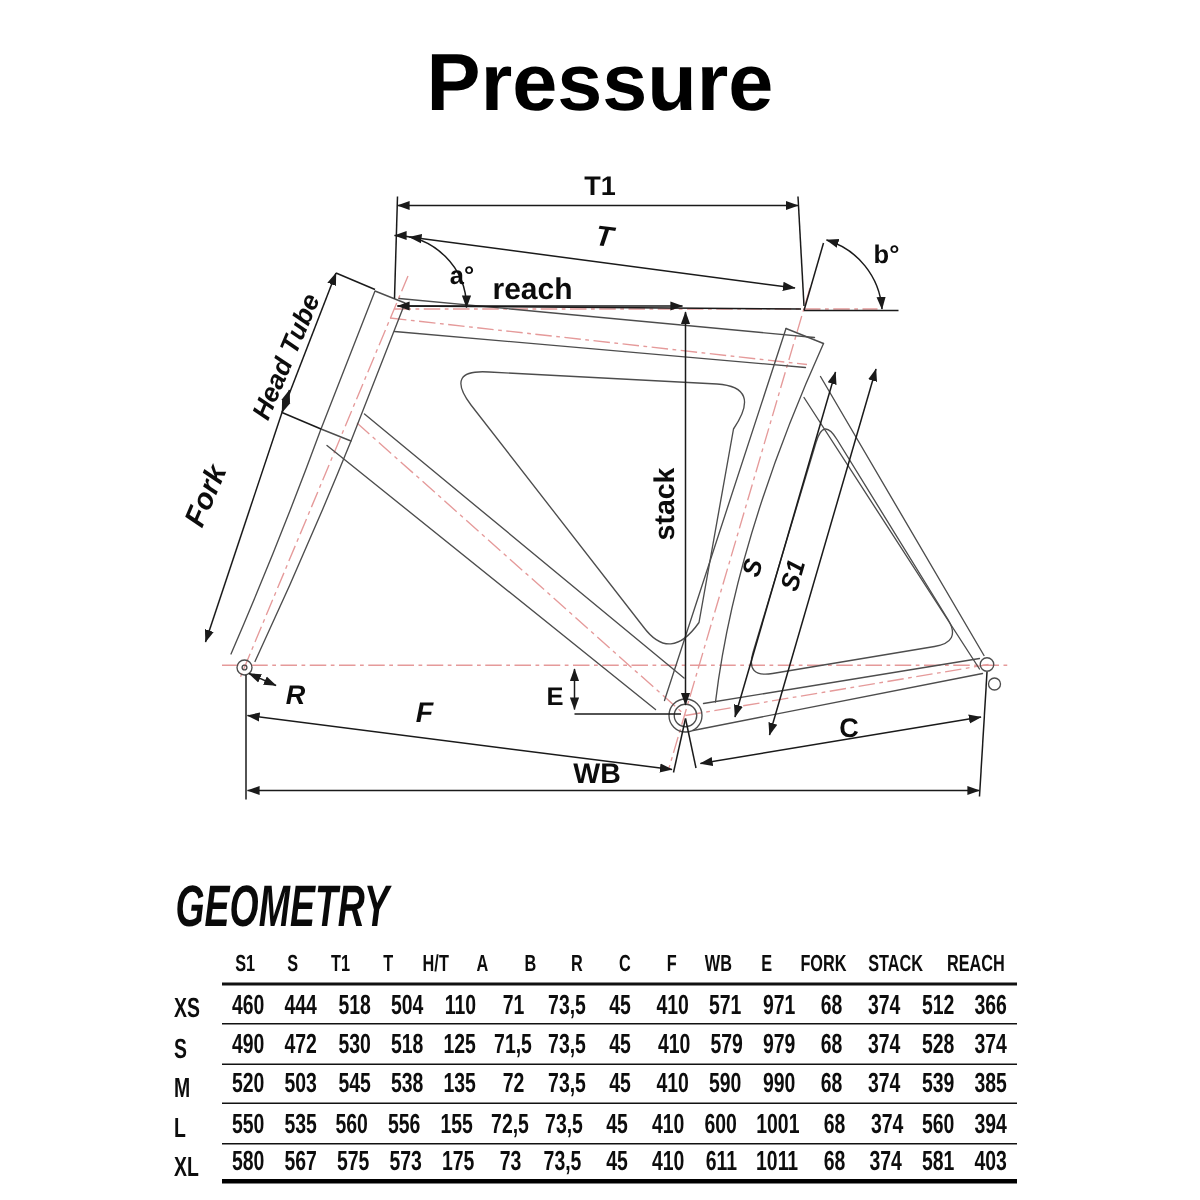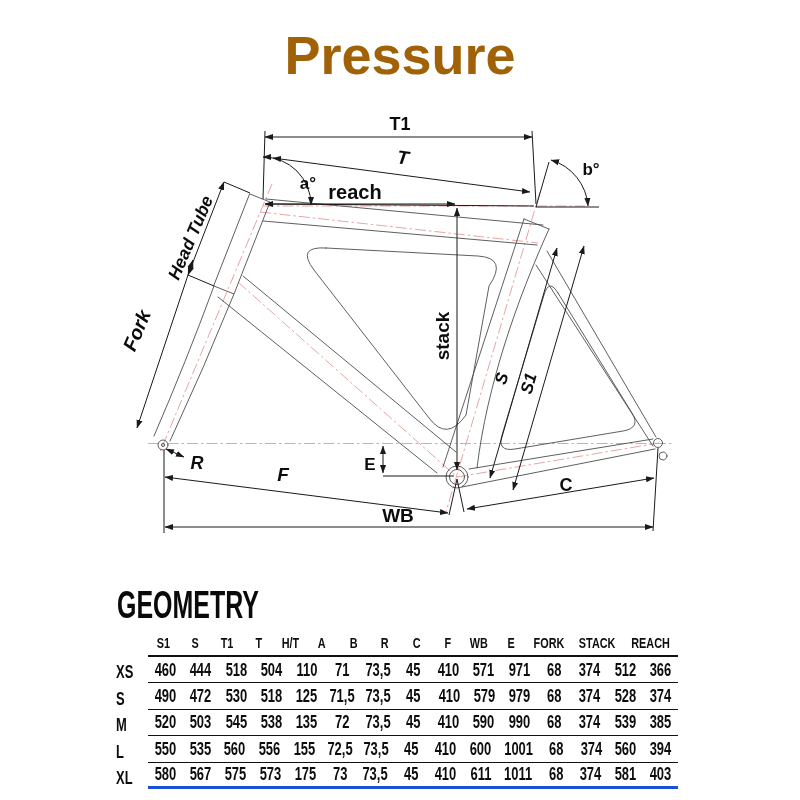--- a/index.html
+++ b/index.html
@@ -2,37 +2,37 @@
 <html><head>
 <meta charset="utf-8">
 <style>
   html,body { margin:0; padding:0; background:#ffffff; }
   .page {
     position:relative; width:800px; height:800px; background:#fff; overflow:hidden;
     font-family:"Liberation Sans", sans-serif; color:#0e0e0e;
   }
   .title {
     position:absolute; left:0; top:24px; width:800px; margin:0;
-    text-align:center; font-size:54px; font-weight:bold; letter-spacing:0px; color:#a16207;
+    text-align:center; font-size:54px; font-weight:bold; letter-spacing:0px; color:#000000;
   }
   svg.diagram { position:absolute; left:0; top:0; width:800px; height:800px; }
 
-  .geo-head { position:absolute; left:117px; top:588px; height:34px; }
+  .geo-head { position:absolute; left:117px; top:588px; height:34px;font-style:italic; }
   .geo-head .gl {
     display:inline-block; font-size:39px; font-weight:bold; line-height:34px;
     transform:scaleX(0.64); transform-origin:left center; white-space:nowrap; color:#0a0a0a;
   }
 
   .geo-table { position:absolute; left:108px; top:631px; width:570px; }
   .gt-row { display:flex; align-items:stretch; height:26.4px; }
   .gt-row.gt-headrow { height:26px; }
   .gt-label { width:40px; display:flex; align-items:flex-end; justify-content:flex-start; padding-left:8px; box-sizing:border-box; }
   .gt-vals { flex:1; display:grid; grid-template-columns:repeat(15,1fr); border-bottom:1.8px solid #111; }
   .gt-headrow .gt-vals { border-bottom:2.6px solid #111; }
-  .gt-row.gt-last .gt-vals { border-bottom:3px solid #1d4ed8; }
+  .gt-row.gt-last .gt-vals { border-bottom:3px solid #000000; }
   .gt-cell { display:flex; align-items:center; justify-content:center; overflow:visible; }
   .cond {
     display:inline-block; font-weight:bold; font-size:18.5px; white-space:nowrap;
     transform:scaleX(0.70); transform-origin:center center; color:#0d0d0d;
   }
   .gt-headrow .cond { font-size:15.5px; }
   .condL { transform-origin:left center; font-size:18.5px; }
 
   text { font-family:"Liberation Sans", sans-serif; fill:#0c0c0c; }
   .dimtxt  { font-weight:bold; }

